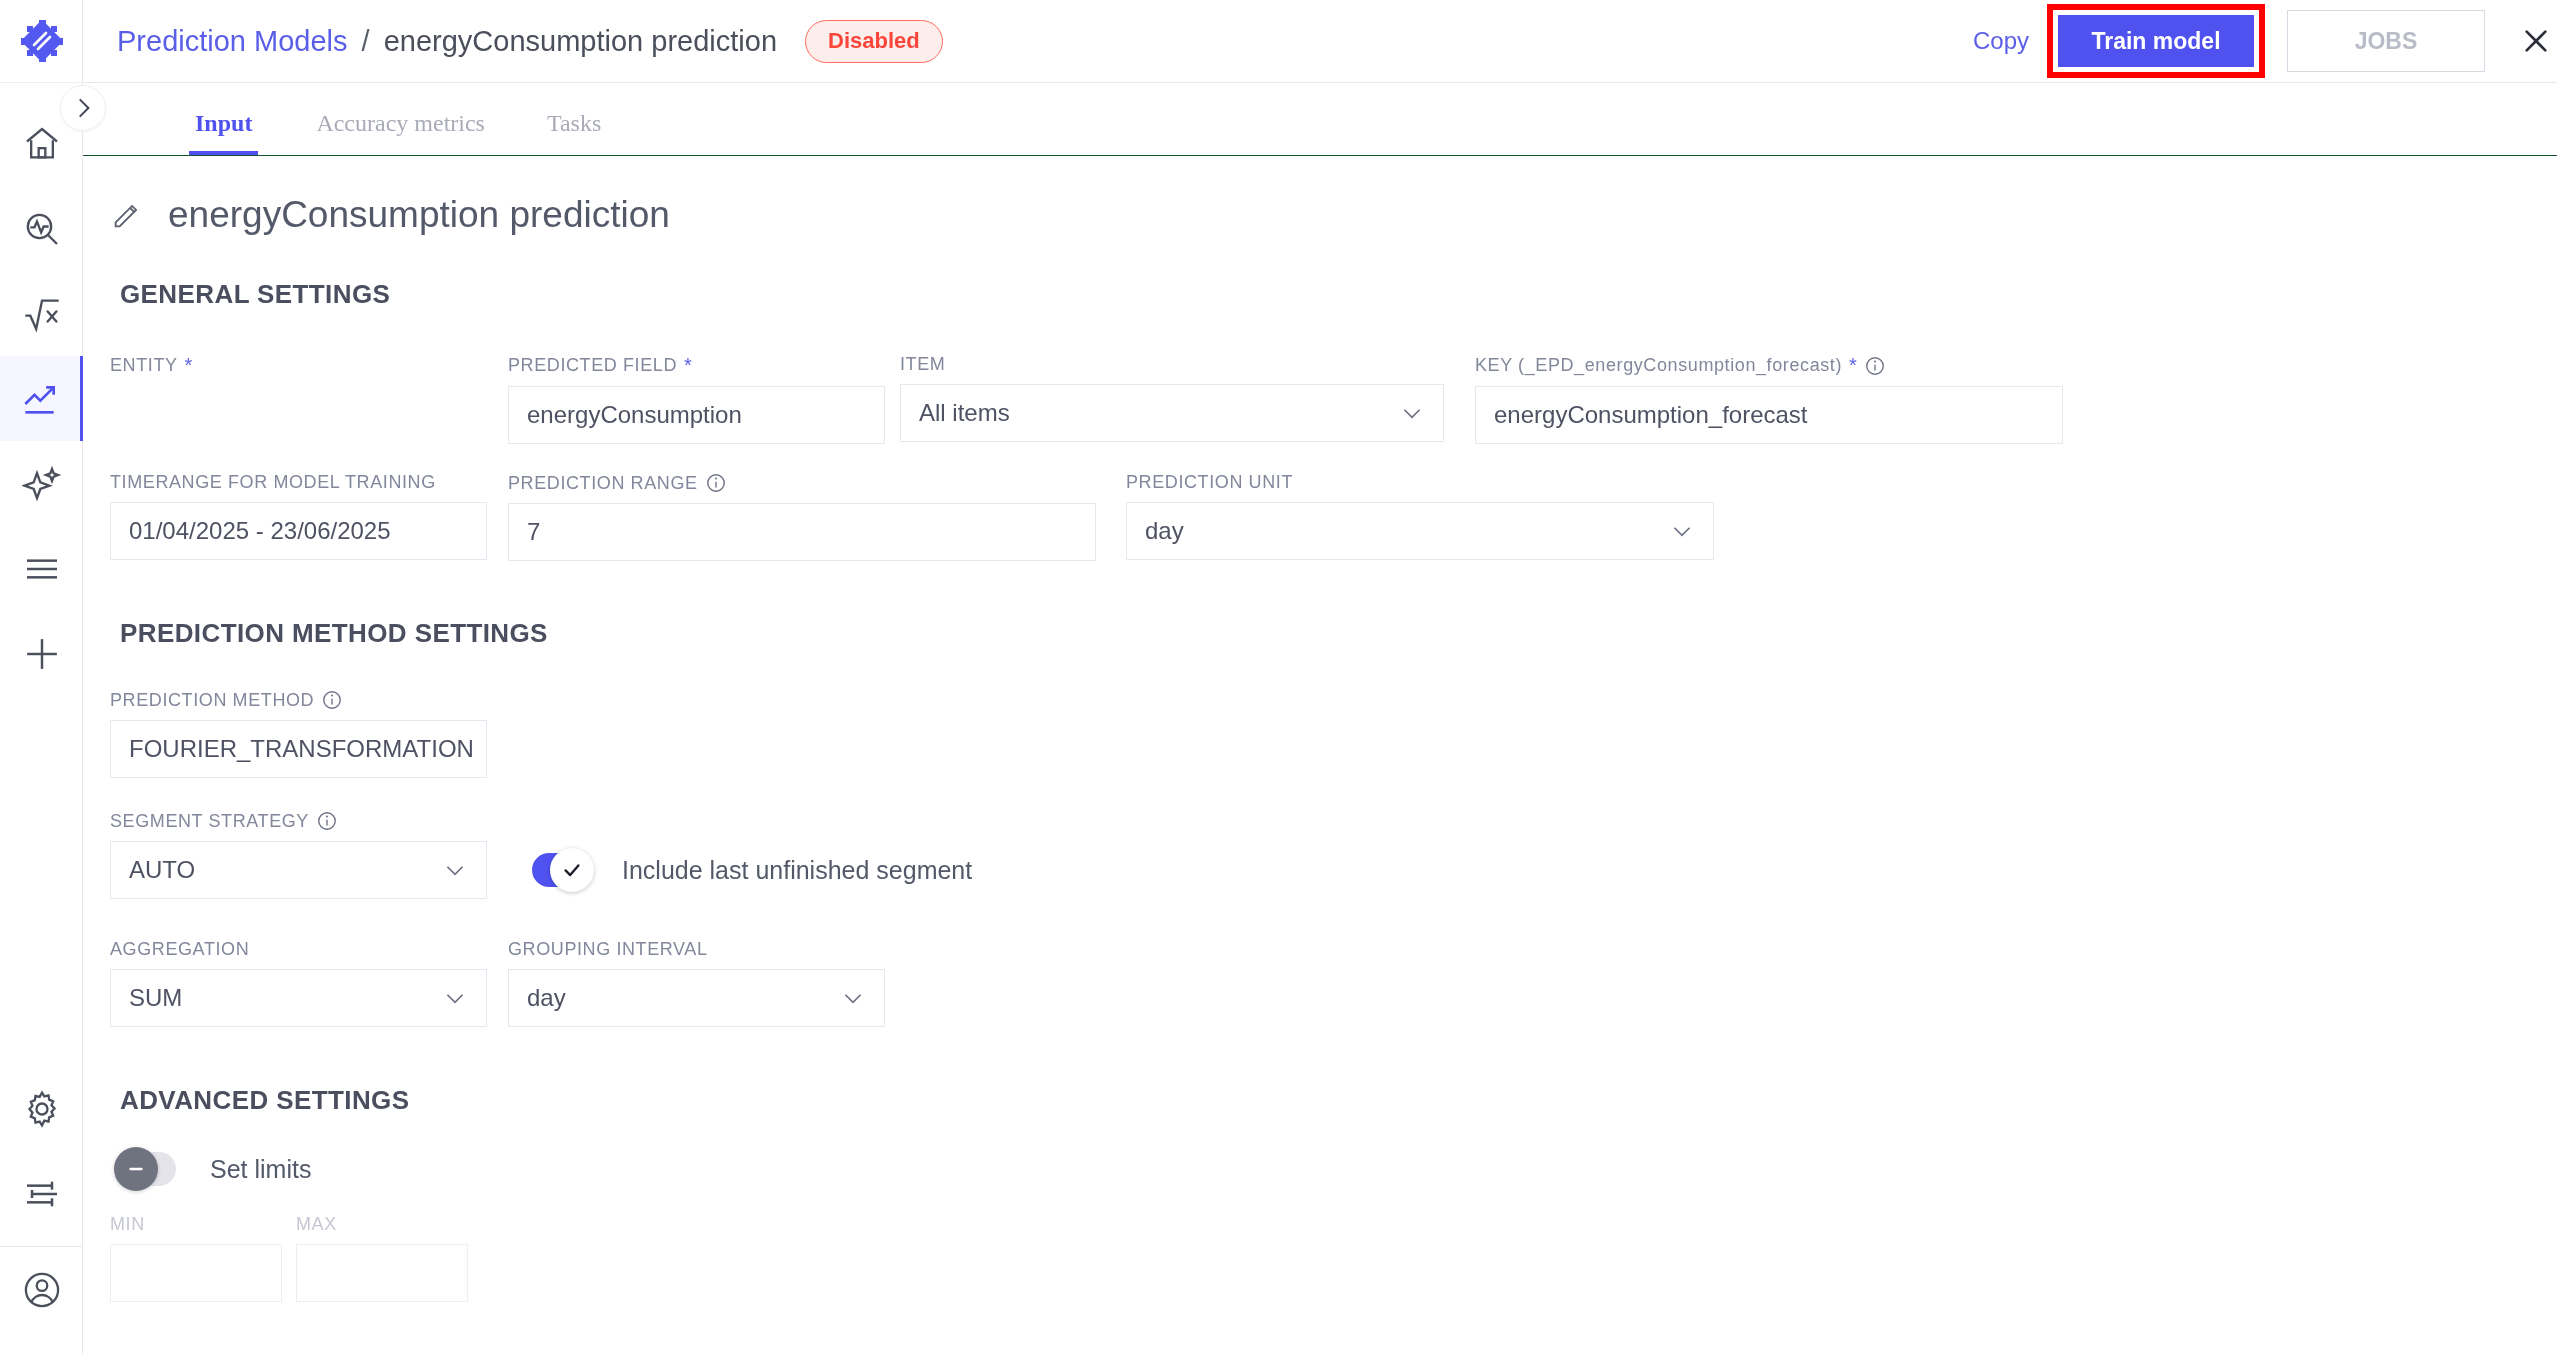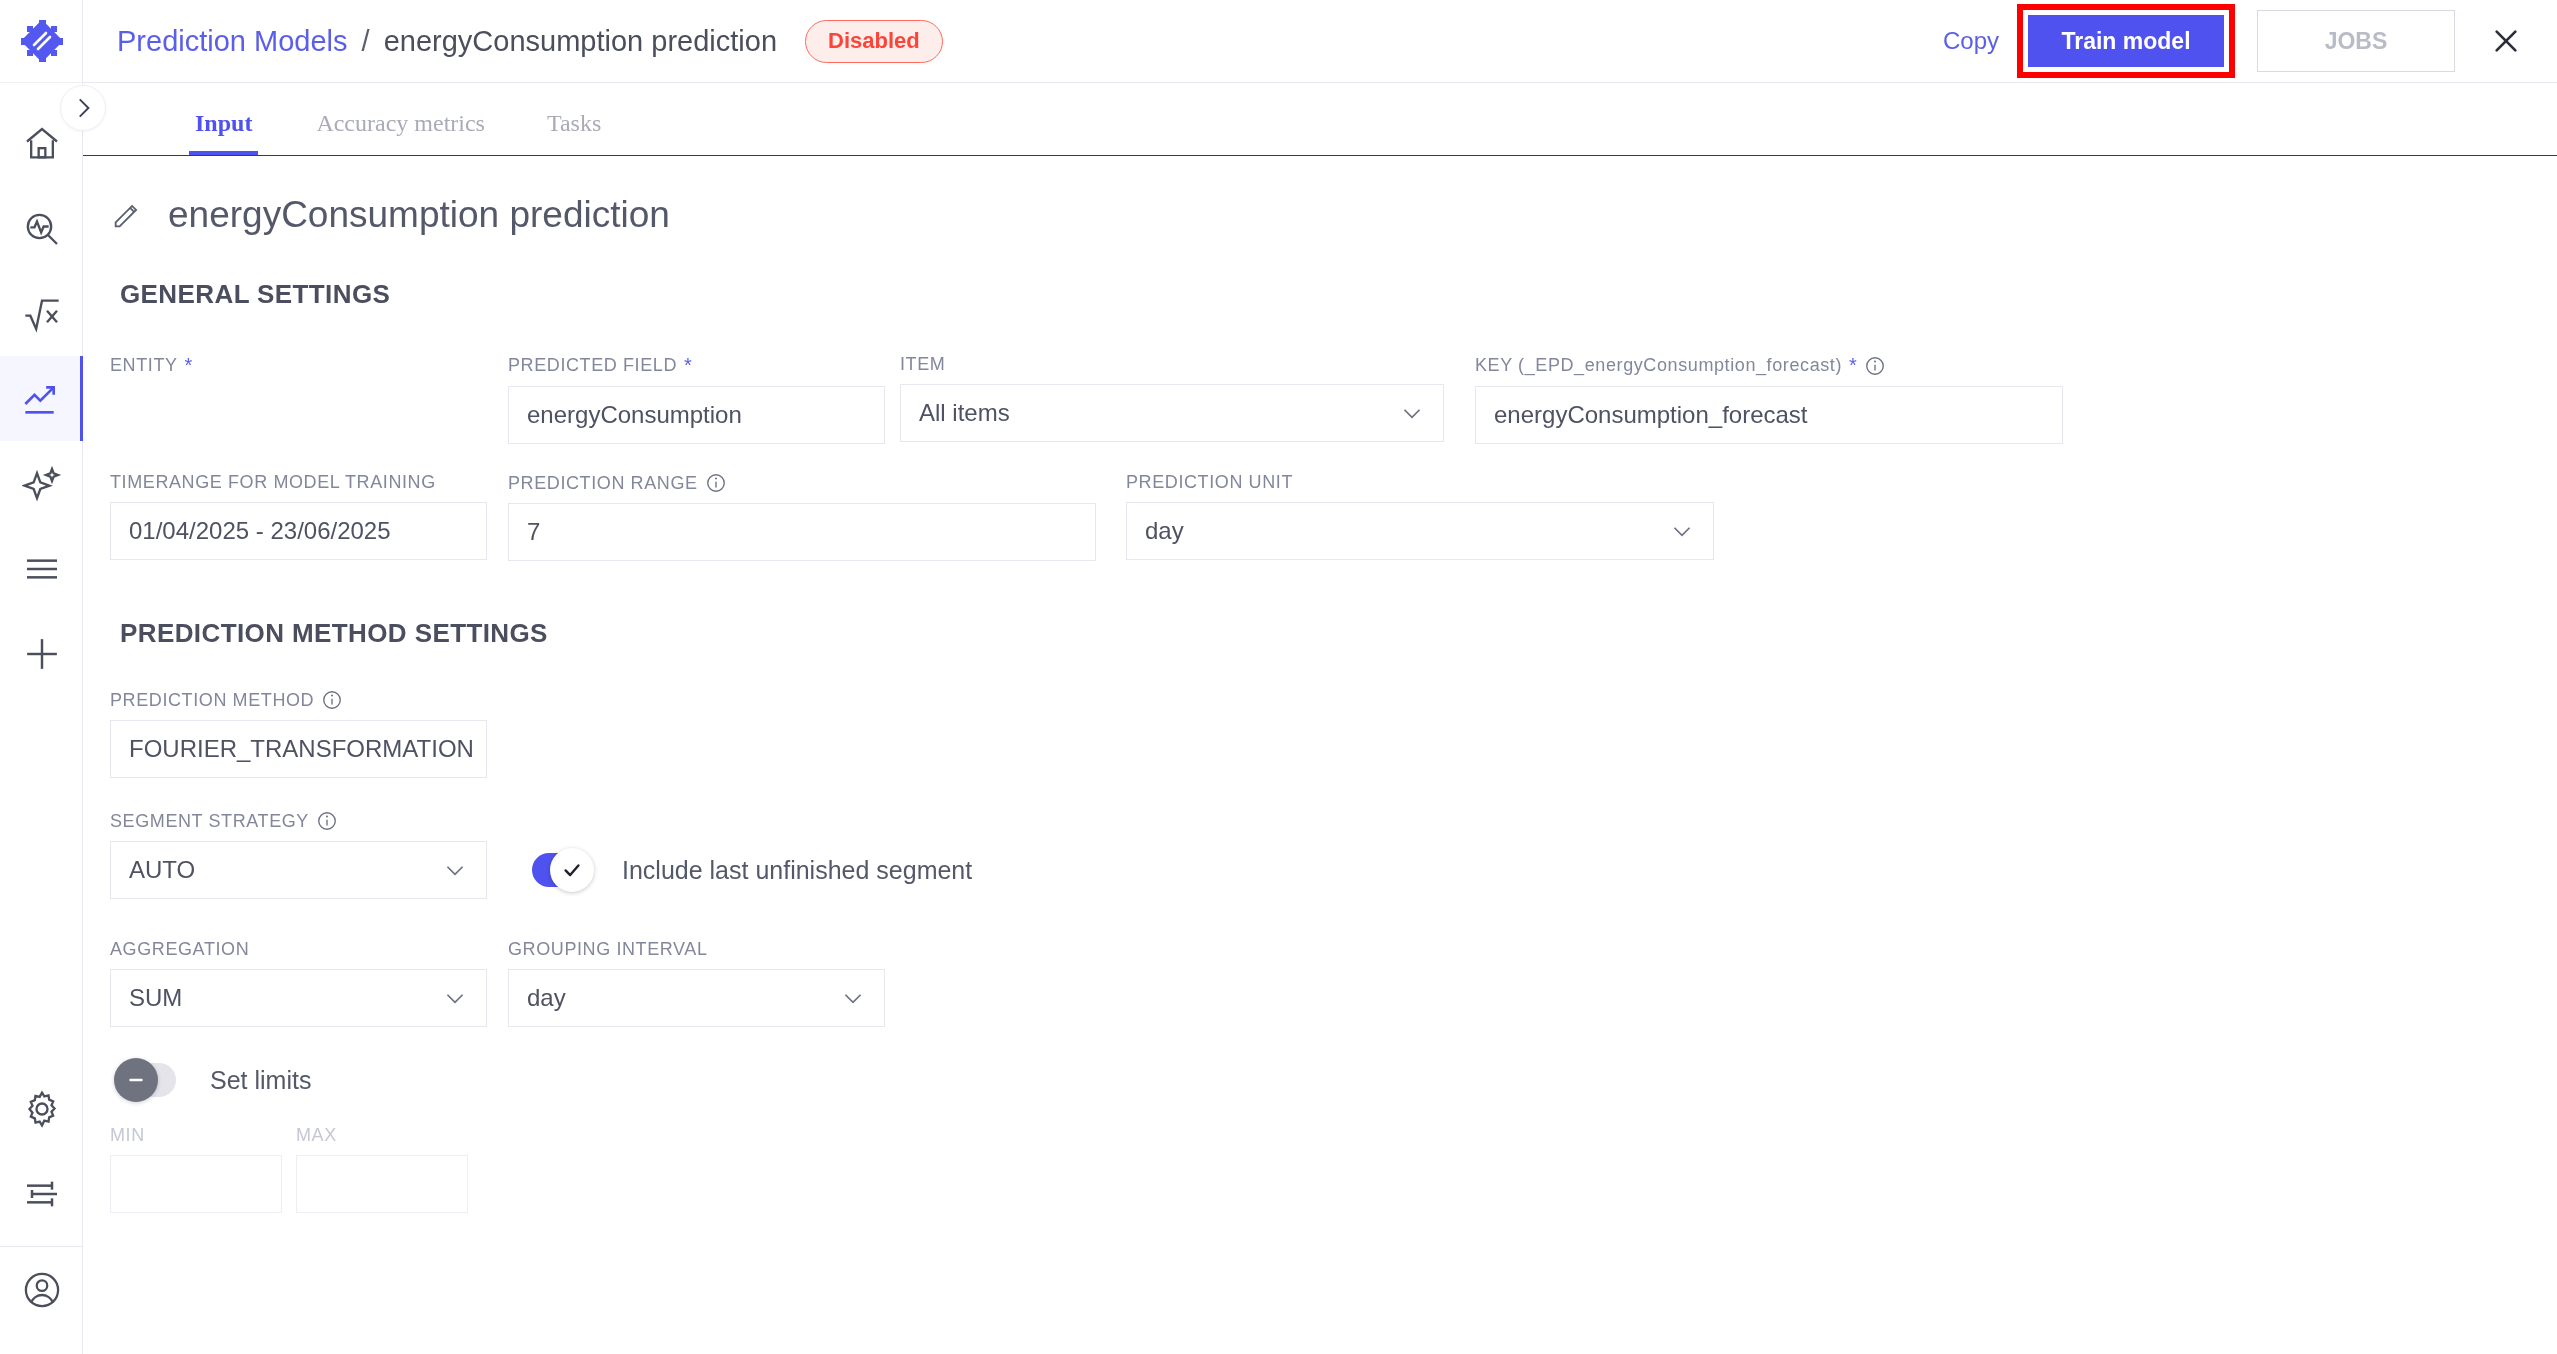--- a/index.html
+++ b/index.html
@@ -72,21 +72,20 @@
     background: #fdeeec;
     color: #f9453a;
     border-radius: 22px;
     font-size: 22px; font-weight: bold;
     padding: 9px 22px 10px 22px;
     line-height: 1;
   }
 
   #topbar-right {
     margin-left: auto; display: flex; align-items: center;
-    padding-right: 30px;
   }
   #copy-link {
     color: #5b5fe8; font-size: 24px; cursor: pointer; margin-right: 18px;
   }
   
   #train-wrap {
     position: relative;
     border: 6px solid #ff0000;
     background: #ffffff;
     padding: 5px;
@@ -465,20 +464,21 @@
       <div class="field-label">GROUPING INTERVAL</div>
       <div class="control select">
         <span>day</span>
         <svg width="26" height="26" viewBox="0 0 24 24" fill="none" stroke="#6d7184" stroke-width="1.6">
             <polyline points="5,9 12,16 19,9"></polyline>
           </svg>
       </div>
     </div>
   </div>
 
+  <div class="section-head" style="margin-top:58px">ADVANCED SETTINGS</div>
 
   <div class="row" style="margin-top:36px">
     <div class="toggle-row" style="margin-left:10px">
       <span class="toggle off">
         <span class="knob">
           <svg width="22" height="22" viewBox="0 0 24 24" stroke="#ffffff" stroke-width="2.6" stroke-linecap="round">
               <line x1="6" y1="12" x2="18" y2="12"></line>
             </svg>
         </span>
       </span>

